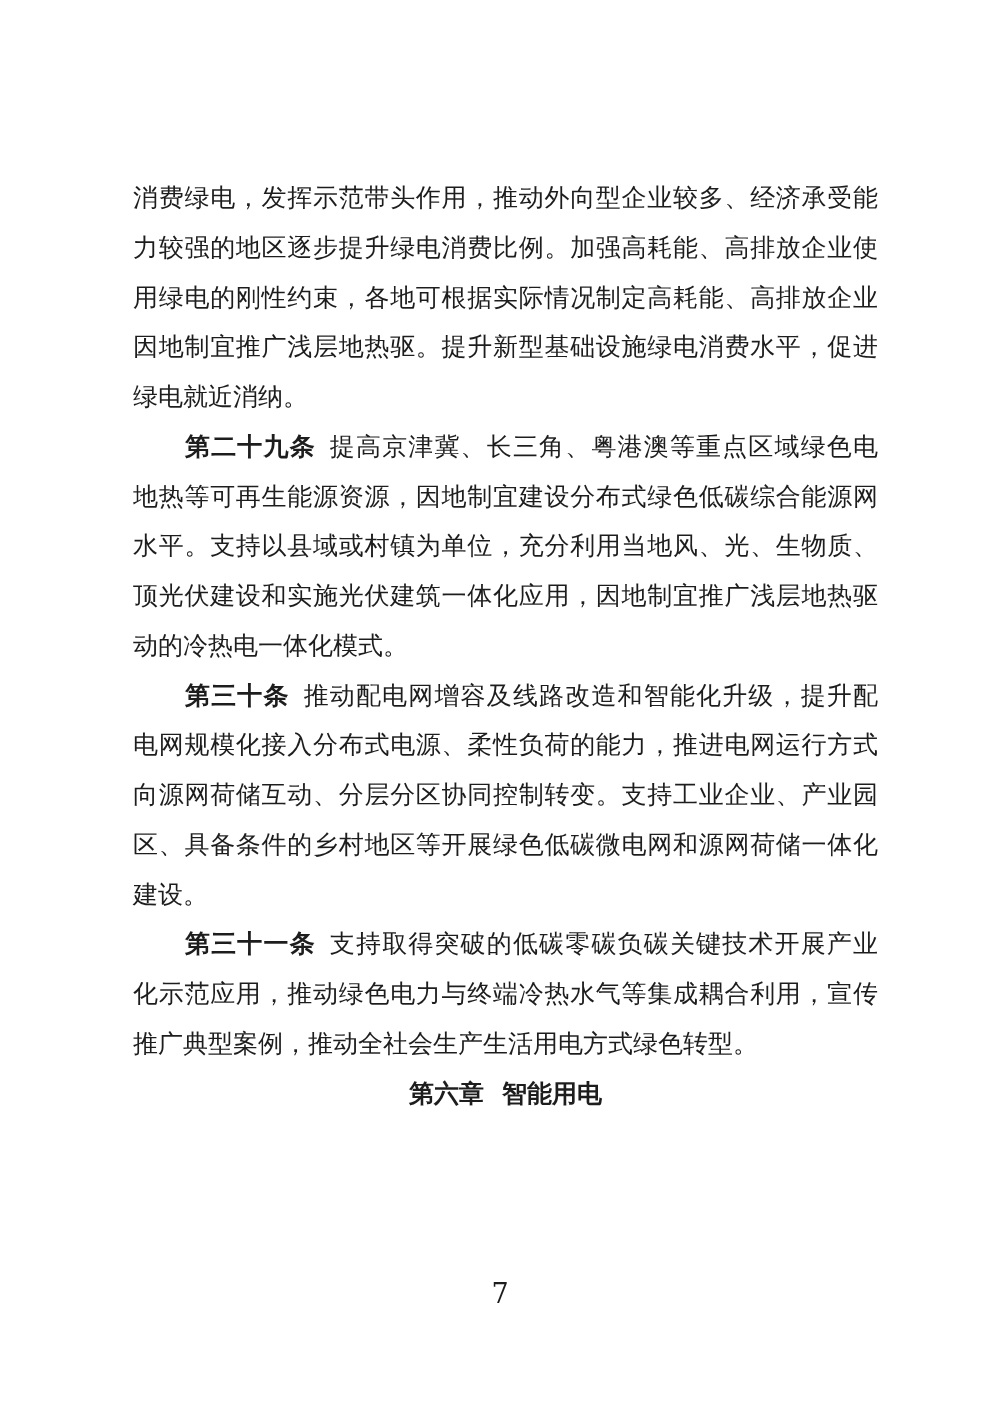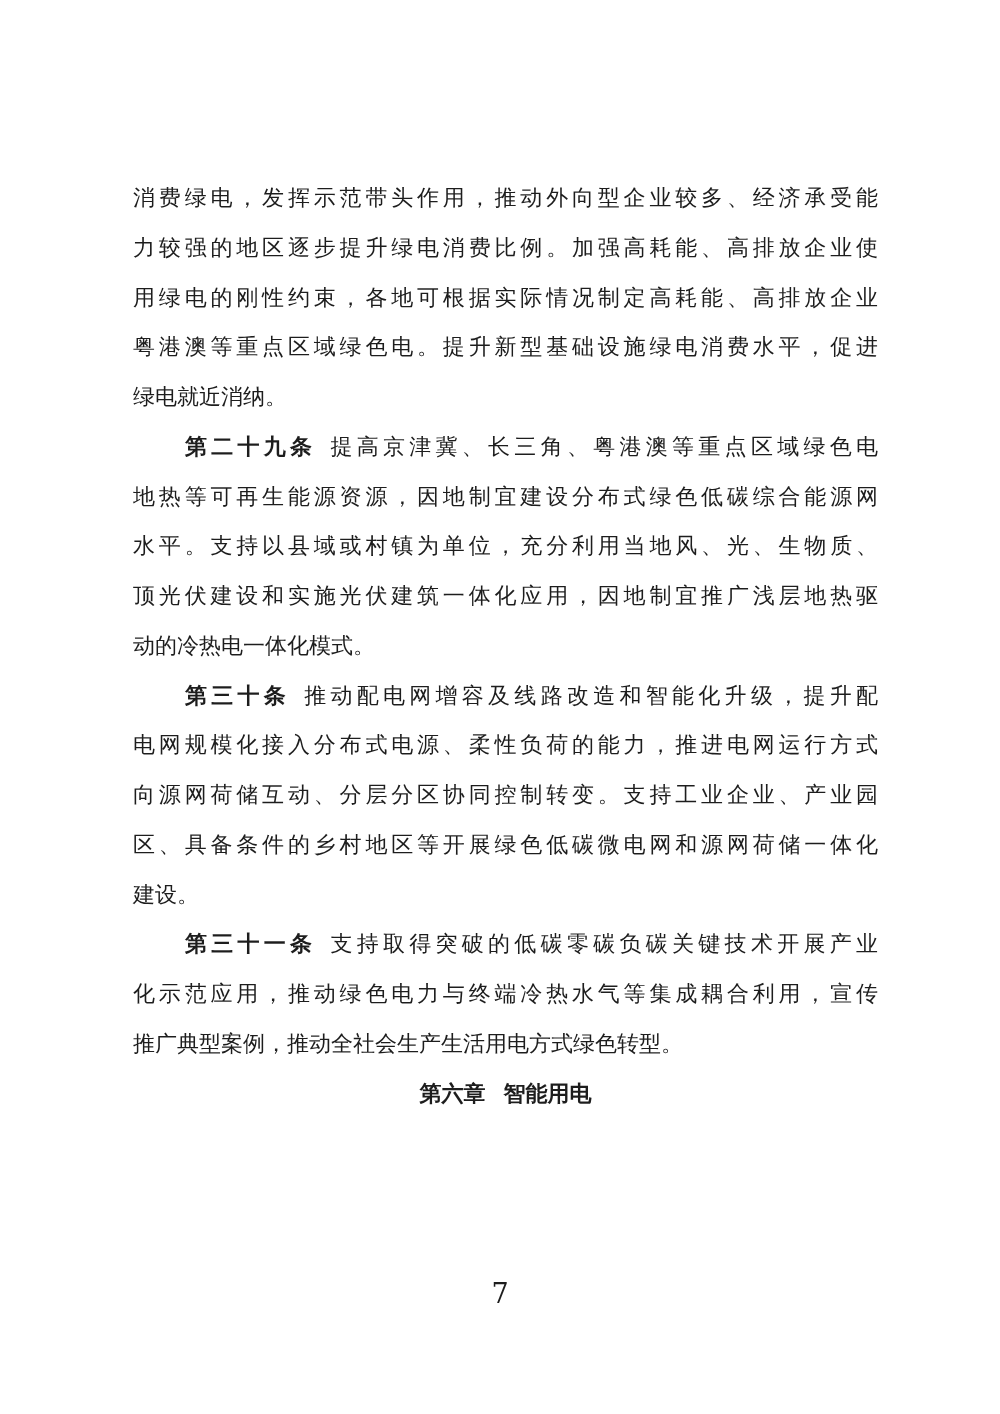--- a/index.html
+++ b/index.html
@@ -17,21 +17,21 @@
   }
   .content {
     position: absolute;
     left: 133px;
     top: 173px;
     width: 745px;
   }
   .line {
     height: 49.75px;
     line-height: 49.75px;
-    font-size: 22px;
+    font-size: 25px;
     color: #1d1d1d;
     letter-spacing: 0;
   }
   .line.justify {
     text-align: justify;
     text-align-last: justify;
     text-justify: inter-character;
   }
   .line.left {
     text-align: center;
@@ -68,21 +68,21 @@
   }
 </style>
 </head>
 <body>
 
 <div class="page">
   <div class="content">
       <div class="line justify"><span>消费绿电，发挥示范带头作用，推动外向型企业较多、经济承受能</span></div>
       <div class="line justify"><span>力较强的地区逐步提升绿电消费比例。加强高耗能、高排放企业使</span></div>
       <div class="line justify"><span>用绿电的刚性约束，各地可根据实际情况制定高耗能、高排放企业</span></div>
-      <div class="line justify"><span>粤港澳等重点区域绿色电。提升新型基础设施绿电消费水平，促进</span></div>
+      <div class="line justify"><span>因地制宜推广浅层地热驱。提升新型基础设施绿电消费水平，促进</span></div>
       <div class="line left"><span>绿电就近消纳。</span></div>
       <div class="line justify indent"><span class="lead">第二十九条</span><span>提高京津冀、长三角、粤港澳等重点区域绿色电</span></div>
       <div class="line justify"><span>地热等可再生能源资源，因地制宜建设分布式绿色低碳综合能源网</span></div>
       <div class="line justify"><span>水平。支持以县域或村镇为单位，充分利用当地风、光、生物质、</span></div>
       <div class="line justify"><span>顶光伏建设和实施光伏建筑一体化应用，因地制宜推广浅层地热驱</span></div>
       <div class="line left"><span>动的冷热电一体化模式。</span></div>
       <div class="line justify indent"><span class="lead">第三十条</span><span>推动配电网增容及线路改造和智能化升级，提升配</span></div>
       <div class="line justify"><span>电网规模化接入分布式电源、柔性负荷的能力，推进电网运行方式</span></div>
       <div class="line justify"><span>向源网荷储互动、分层分区协同控制转变。支持工业企业、产业园</span></div>
       <div class="line justify"><span>区、具备条件的乡村地区等开展绿色低碳微电网和源网荷储一体化</span></div>

